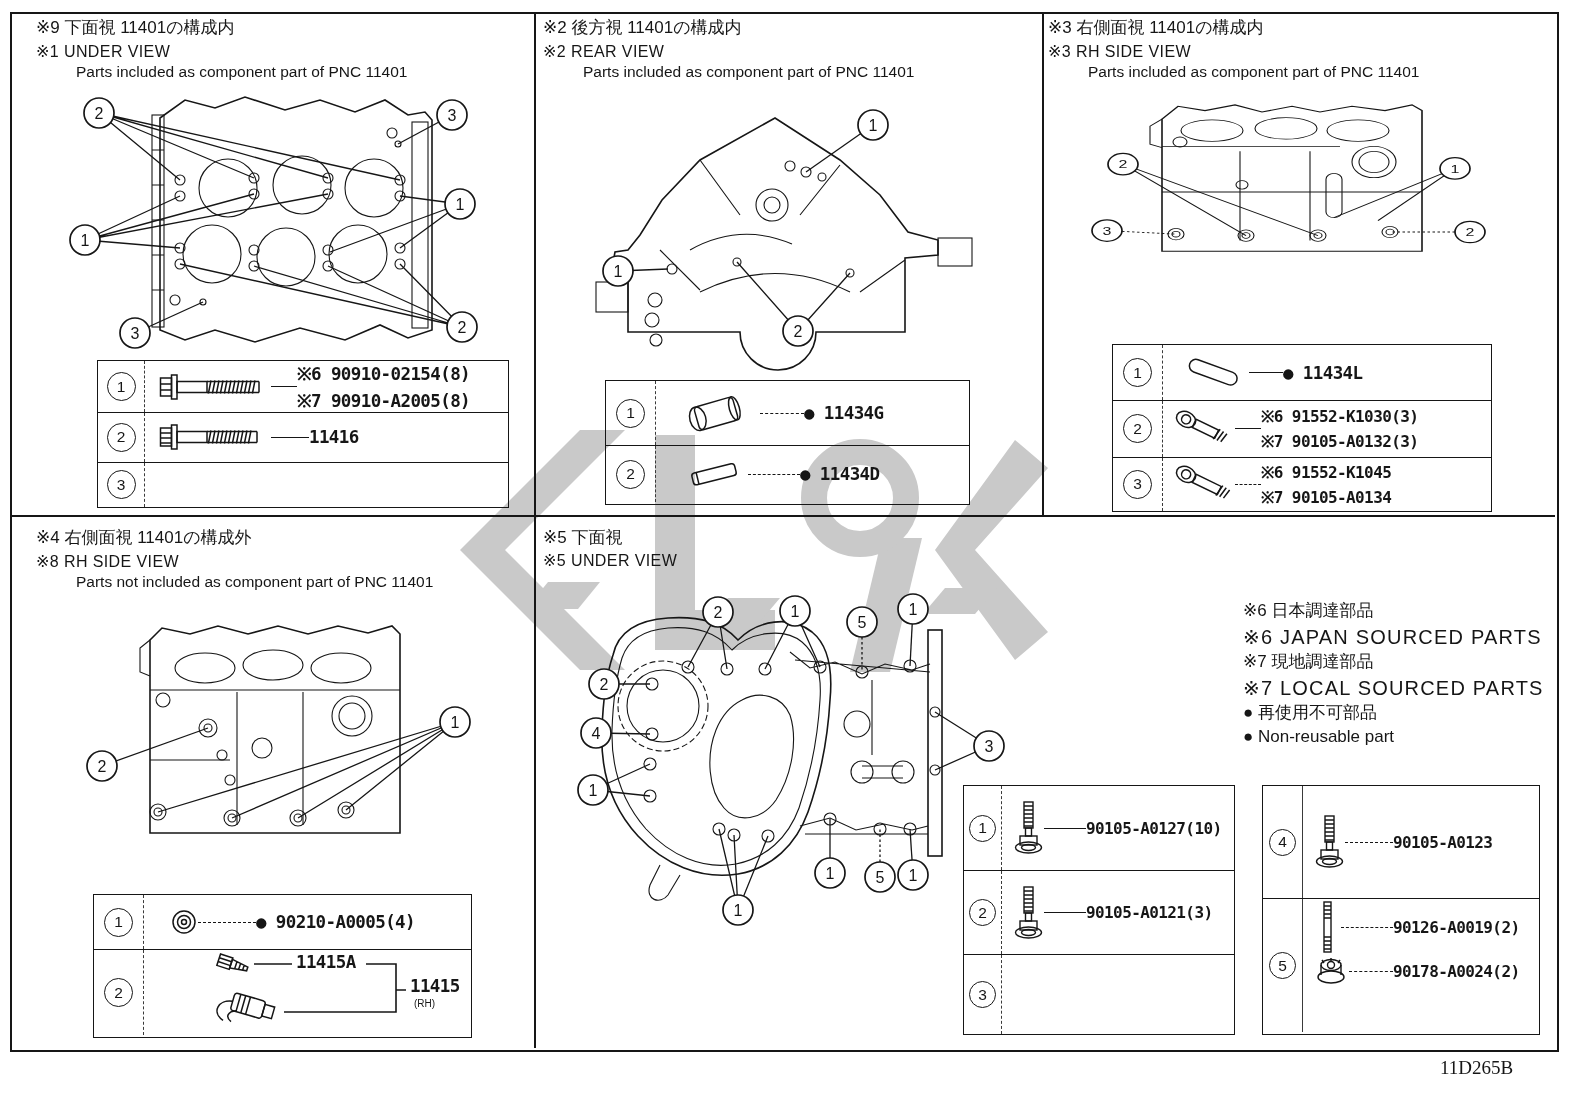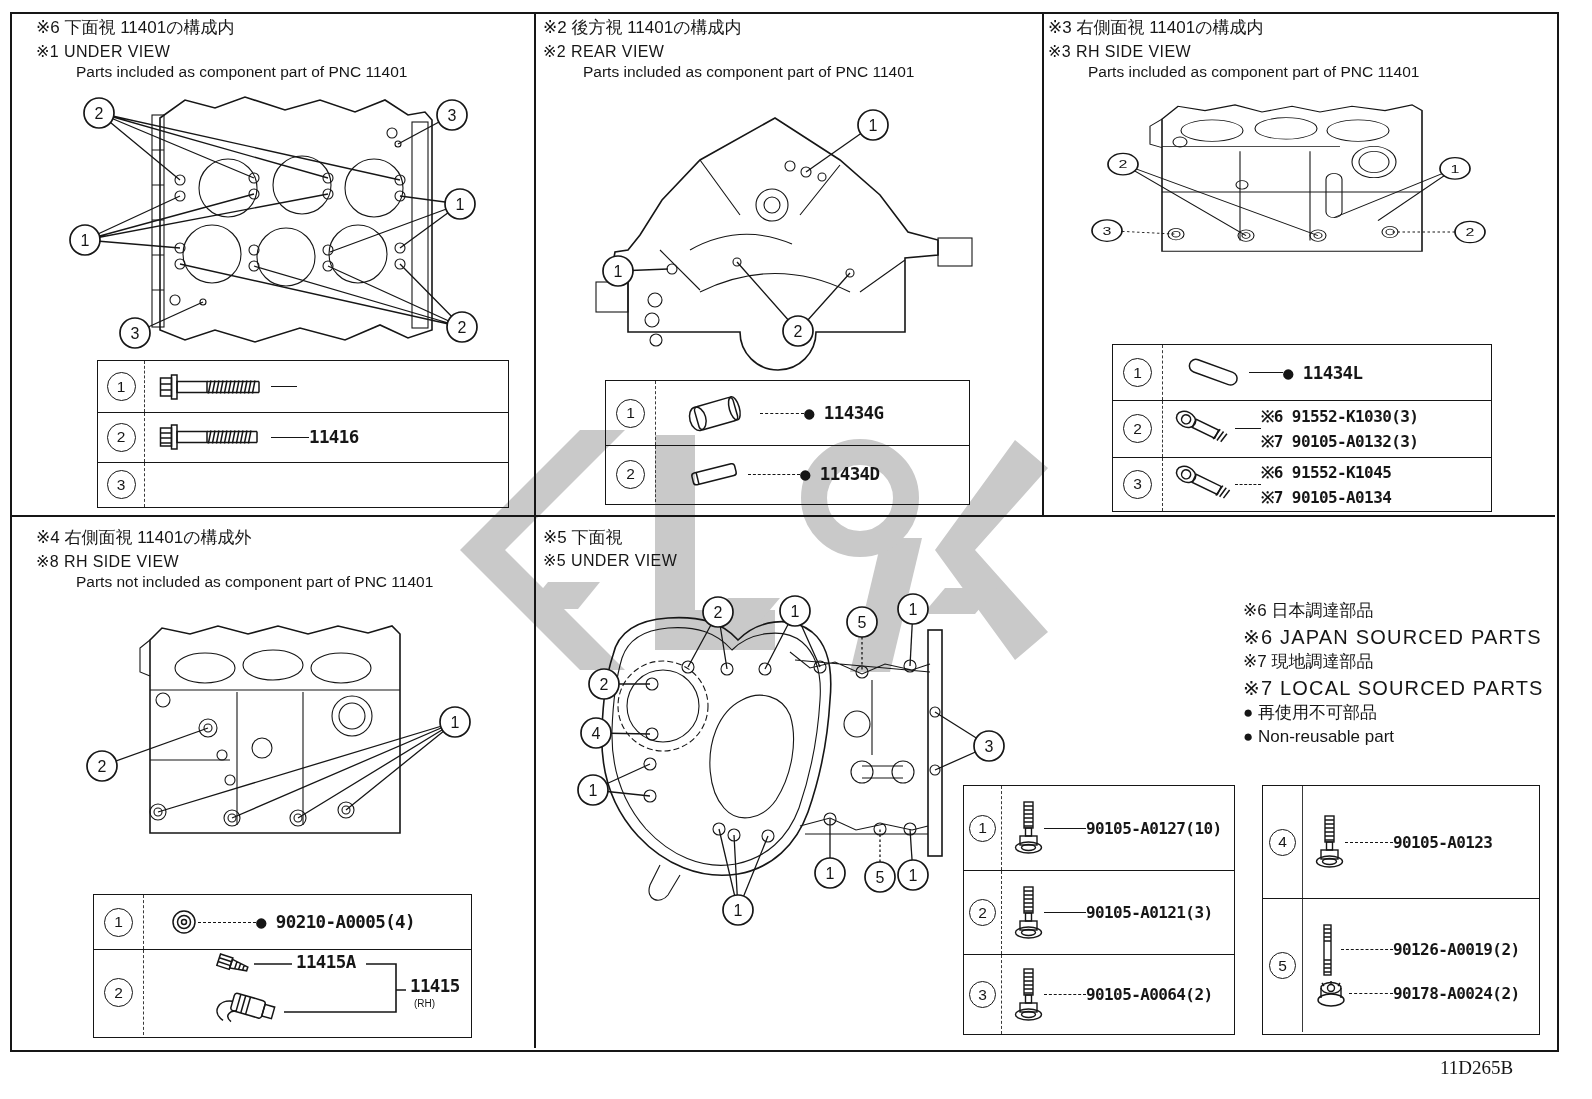--- a/index.html
+++ b/index.html
@@ -16,21 +16,21 @@
   
   .hja{font-size:17px;white-space:nowrap;z-index:2}
   .hen{font-size:16px;white-space:nowrap;letter-spacing:.4px;z-index:2}
   .hsub{font-size:15.5px;white-space:nowrap;z-index:2}
   
   .tbl{position:absolute;border:1.8px solid #161616;box-sizing:border-box;z-index:2;display:flex;flex-direction:column}
   .trow{display:flex;align-items:stretch;border-top:1.4px solid #161616;box-sizing:border-box}
   .trow:first-child{border-top:none}
   .tnum{flex:0 0 auto;display:flex;align-items:center;justify-content:center;border-right:1.3px dashed #3a3a3a;box-sizing:border-box}
   .tcon{flex:1;display:flex;align-items:center;box-sizing:border-box}
-  .tcon.col{flex-direction:column;justify-content:center;align-items:flex-start}
+  .tcon.col{flex-direction:column;justify-content:flex-start;align-items:flex-start}
   .sub{display:flex;align-items:center}
   .co{width:29px;height:29px;border:1.7px solid #161616;border-radius:50%;display:flex;align-items:center;
       justify-content:center;font-size:15.5px;background:#fff;box-sizing:border-box;flex:0 0 auto}
   .lead{height:0;border-top:1.4px solid #161616;flex:0 0 auto}
   .lead.dot{border-top-style:dashed}
   .pn{font-family:"DejaVu Sans Mono","Liberation Mono",monospace;font-weight:700;font-size:17.5px;
       white-space:nowrap;letter-spacing:-.6px}
   .pn.sm{font-size:16px}
   .rh{font-family:Liberation Sans, sans-serif;font-size:10px;white-space:nowrap}
   .pnstack{display:flex;flex-direction:column;gap:3px}
@@ -63,21 +63,21 @@
     <polygon points="515,178 567,178 545,204 493,204"></polygon>
   </g>
   <circle cx="430" cy="88" r="46" fill="none" stroke="#c9c9c9" stroke-width="26"></circle>
 </svg>
 
 <div class="frame"></div>
 <div class="vl" style="left:534px;top:12px;width:2px;height:1036px"></div>
 <div class="vl" style="left:1042px;top:12px;width:2px;height:503px"></div>
 <div class="hl" style="left:10px;top:515px;width:1545px;height:2px"></div>
 
-<div class="abs hja" style="left:36px;top:16px">※6 下面視 11401の構成内</div>
+<div class="abs hja" style="left:36px;top:16px">※9 下面視 11401の構成内</div>
 <div class="abs hen" style="left:36px;top:42px">※1 UNDER VIEW</div>
 <div class="abs hsub" style="left:76px;top:63px">Parts included as component part of PNC 11401</div>
 
 <div class="abs hja" style="left:543px;top:16px">※2 後方視 11401の構成内</div>
 <div class="abs hen" style="left:543px;top:42px">※2 REAR VIEW</div>
 <div class="abs hsub" style="left:583px;top:63px">Parts included as component part of PNC 11401</div>
 
 <div class="abs hja" style="left:1048px;top:16px">※3 右側面視 11401の構成内</div>
 <div class="abs hen" style="left:1048px;top:42px">※3 RH SIDE VIEW</div>
 <div class="abs hsub" style="left:1088px;top:63px">Parts included as component part of PNC 11401</div>
@@ -339,20 +339,24 @@
         <g fill="none" stroke="#161616" stroke-width="1.5">
           <rect x="1.5" y="7" width="11" height="18"></rect>
             <path d="M1.5 13 h11 M1.5 19 h11"></path>
           <rect x="12.5" y="4" width="5.5" height="24"></rect>
             <rect x="18" y="10.5" width="30" height="11"></rect>
           <path d="M48 10.5 h52 M48 21.5 h52 M100 10.5 v11"></path>
           <path d="M52 9.5 l-2.6 13 M56 9.5 l-2.6 13 M60 9.5 l-2.6 13 M64 9.5 l-2.6 13 M68 9.5 l-2.6 13 M72 9.5 l-2.6 13 M76 9.5 l-2.6 13 M80 9.5 l-2.6 13 M84 9.5 l-2.6 13 M88 9.5 l-2.6 13 M92 9.5 l-2.6 13 M96 9.5 l-2.6 13"></path>
         </g>
       </svg>
       <div class="lead" style="width:26px"></div>
+      <div class="pnstack">
+        <span class="pn">※6 90910-02154(8)</span>
+        <span class="pn">※7 90910-A2005(8)</span>
+      </div>
     </div>
   </div>
   <div class="trow" style="height:50px">
     <div class="tnum" style="width:47px">
         <span class="co">2</span>
       </div>
     <div class="tcon" style="padding-left:14px">
       <svg class="icon" width="112" height="32" viewBox="0 0 112 32">
         <g fill="none" stroke="#161616" stroke-width="1.5">
           <rect x="1.5" y="7" width="11" height="18"></rect>
@@ -554,34 +558,20 @@
         </g>
       </svg>
       <div class="lead" style="width:42px"></div>
       <span class="pn sm">90105-A0121(3)</span>
     </div>
   </div>
   <div class="trow" style="height:80px">
     <div class="tnum" style="width:38px">
         <span class="co" style="width:27px;height:27px">3</span>
       </div>
-    <div class="tcon" style="padding-left:12px">
-      <svg class="icon" width="30" height="58" viewBox="0 0 30 58">
-        <g fill="none" stroke="#161616" stroke-width="1.4">
-          <rect x="10" y="3" width="9" height="26"></rect>
-          <path d="M10 7 h9 M10 11 h9 M10 15 h9 M10 19 h9 M10 23 h9 M10 27 h9"></path>
-          <rect x="11.5" y="29" width="6" height="8"></rect>
-          <rect x="6" y="37" width="17" height="9"></rect>
-          <ellipse cx="14.5" cy="48.5" rx="13" ry="5.5"></ellipse>
-            <ellipse cx="14.5" cy="48.5" rx="7" ry="3"></ellipse>
-        </g>
-      </svg>
-      <div class="lead dot" style="width:42px"></div>
-      <span class="pn sm">90105-A0064(2)</span>
-    </div>
   </div>
 </div>
 
 <div class="tbl" style="left:1262px;top:785px;width:278px;height:250px">
   <div class="trow" style="height:112px">
     <div class="tnum" style="width:40px;border-right-style:solid">
         <span class="co" style="width:27px;height:27px">4</span>
       </div>
     <div class="tcon" style="padding-left:12px">
       <svg class="icon" width="30" height="58" viewBox="0 0 30 58">

